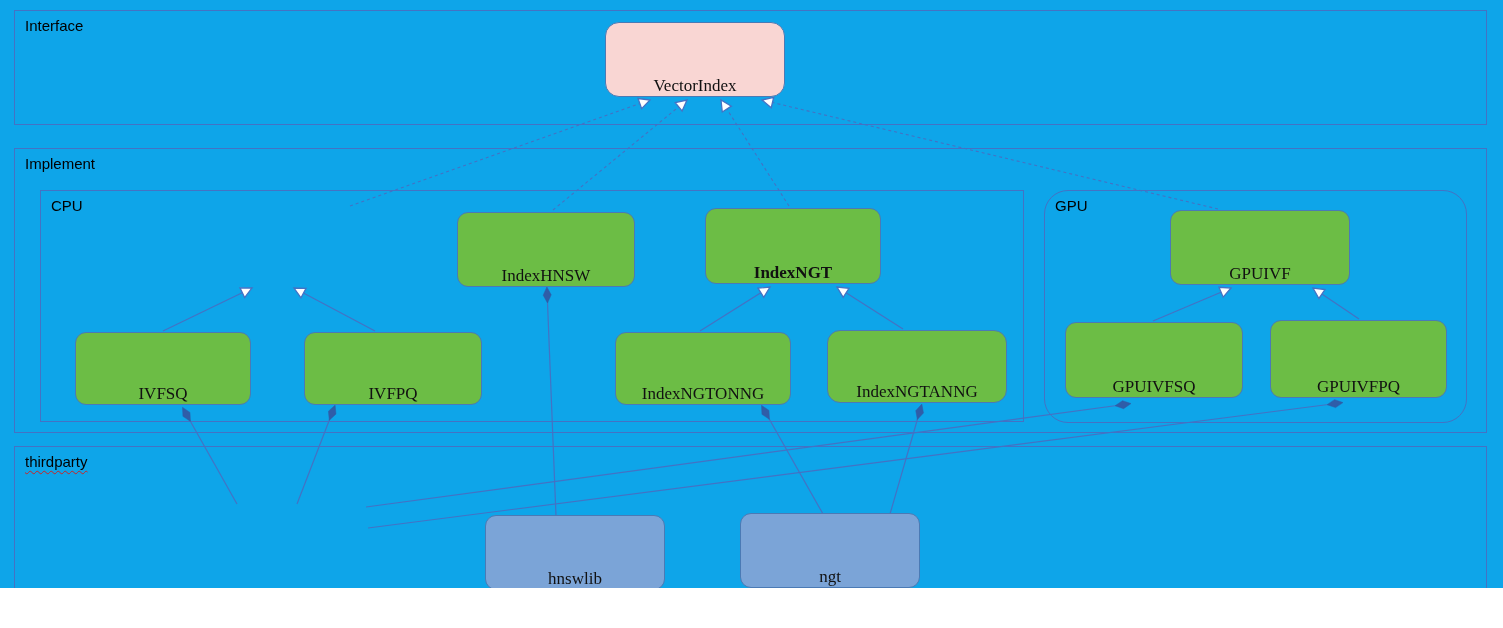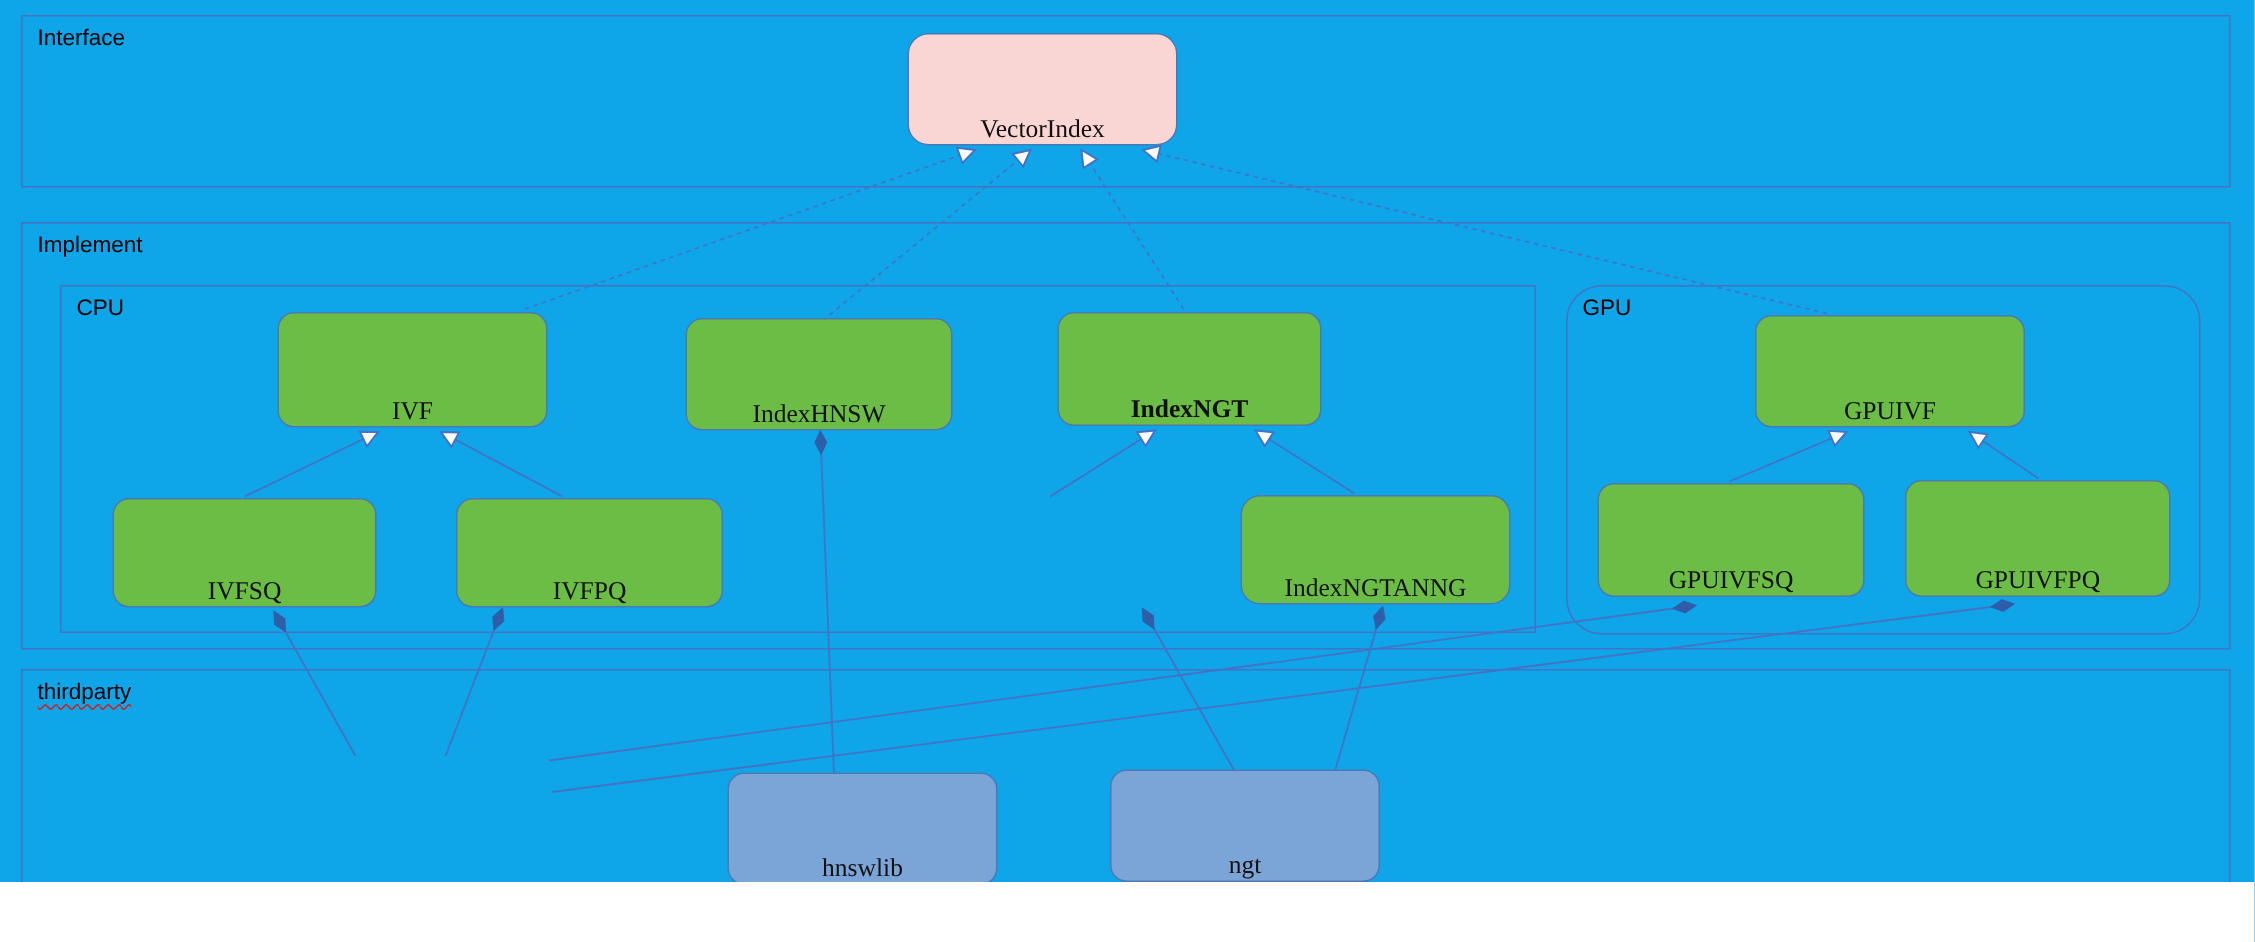--- a/index.html
+++ b/index.html
@@ -101,40 +101,40 @@
     <path class="edge" d="M368,528 L1340,403" marker-end="url(#diamondFill)"></path>
     <path class="edge" d="M556,516 L547,290" marker-end="url(#diamondFill)"></path>
     <path class="edge" d="M823,514 L763,408" marker-end="url(#diamondFill)"></path>
     <path class="edge" d="M890,514 L921,407" marker-end="url(#diamondFill)"></path>
   </svg>
 
   <div class="node pink" style="left:605px;top:22px;width:180px;height:75px;border-radius:14px;">
     <span>VectorIndex</span>
   </div>
 
-  <div class="node green" style="left:185px;top:208px;width:180px;height:77px;">
-    <span>IVF</span>
-  </div>
 
   <div class="node green" style="left:457px;top:212px;width:178px;height:75px;">
     <span>IndexHNSW</span>
   </div>
 
   <div class="node green" style="left:705px;top:208px;width:176px;height:76px;font-weight:bold;">
     <span>IndexNGT</span>
   </div>
 
   <div class="node green" style="left:75px;top:332px;width:176px;height:73px;">
     <span>IVFSQ</span>
   </div>
 
   <div class="node green" style="left:304px;top:332px;width:178px;height:73px;">
     <span>IVFPQ</span>
   </div>
 
+  <div class="node green" style="left:615px;top:332px;width:176px;height:73px;">
+    <span>IndexNGTONNG</span>
+  </div>
 
   <div class="node green" style="left:827px;top:330px;width:180px;height:73px;border-radius:13px;">
     <span>IndexNGTANNG</span>
   </div>
 
   <div class="node green" style="left:1170px;top:210px;width:180px;height:75px;">
     <span>GPUIVF</span>
   </div>
 
   <div class="node green" style="left:1065px;top:322px;width:178px;height:76px;">

